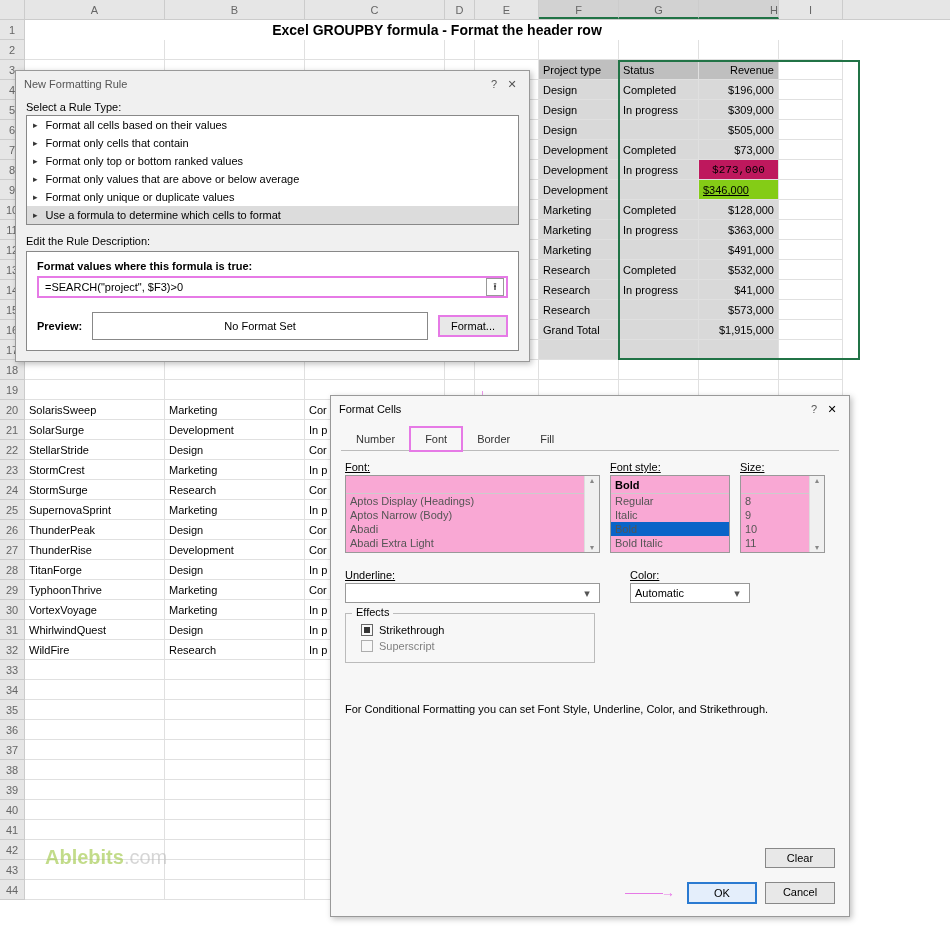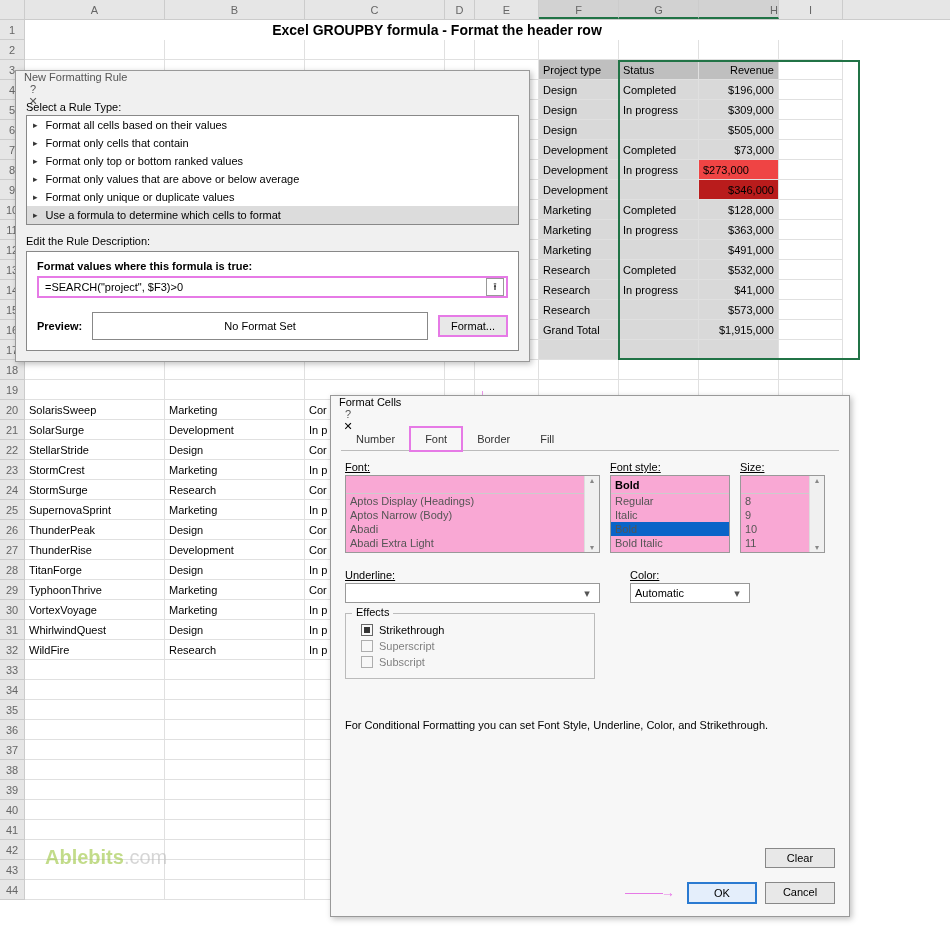--- a/index.html
+++ b/index.html
@@ -26,21 +26,21 @@
   .title-row .cell { border:none; }
   .title-text { font-weight:bold; font-size:14px; text-align:center; }
   .col-A{width:140px;} .col-B{width:140px;} .col-C{width:140px;} .col-D{width:30px;} .col-E{width:64px;}
   .col-F{width:80px;} .col-G{width:80px;} .col-H{width:80px; text-align:right;} .col-I{width:64px;}
   .col-F,.col-G{ }
   .ablebits { position:absolute; left:45px; top:846px; color:#9bc53d; font-size:20px; font-weight:bold; opacity:0.6;}
   .ablebits .com{ color:#bbb; font-weight:normal;}
 
   
   .dialog { position:absolute; background:#f0f0f0; border:1px solid #999; box-shadow:2px 2px 6px rgba(0,0,0,0.25); }
-  .dlg-title { display:flex; align-items:flex-start; height:26px; padding:0 8px; color:#555;flex-direction:column; }
+  .dlg-title { display:flex; align-items:center; height:26px; padding:0 8px; color:#555; }
   .dlg-title .t { flex:1; }
   .closer { width:18px; text-align:center; cursor:default; }
   .help { width:18px; text-align:center; color:#555;}
 
   
   #dlg-rule { left:15px; top:70px; width:515px; }
   .section-label{ padding:4px 10px 2px 10px; }
   .rule-list { margin:0 10px 6px 10px; border:1px solid #888; background:#fff; }
   .rule-item{ padding:3px 6px; display:flex; align-items:center; gap:4px;}
   .rule-item.selected{ background:#dcdcdc;}
@@ -189,33 +189,33 @@
       </div>
       <div class="row">
         <div class="row-hdr">8</div>
         <div class="cell col-A"></div>
         <div class="cell col-B"></div>
         <div class="cell col-C"></div>
         <div class="cell col-D"></div>
         <div class="cell col-E"></div>
         <div class="cell col-F" style="background: rgb(217, 217, 217);">Development</div>
         <div class="cell col-G" style="background: rgb(217, 217, 217);">In progress</div>
-        <div class="cell col-H" style="background: #ef4444; text-align: left;">$273,000</div>
+        <div class="cell col-H" style="background: #be185d; text-align: center; font-family: Liberation Mono, monospace;">$273,000</div>
         <div class="cell col-I"></div>
       </div>
       <div class="row">
         <div class="row-hdr">9</div>
         <div class="cell col-A"></div>
         <div class="cell col-B"></div>
         <div class="cell col-C"></div>
         <div class="cell col-D"></div>
         <div class="cell col-E"></div>
         <div class="cell col-F" style="background: rgb(217, 217, 217);">Development</div>
         <div class="cell col-G" style="background: rgb(217, 217, 217);"></div>
-        <div class="cell col-H" style="background: #b91c1c; text-align: right;">$346,000</div>
+        <div class="cell col-H" style="background: #84cc16; text-align: left; text-decoration: underline;">$346,000</div>
         <div class="cell col-I"></div>
       </div>
       <div class="row">
         <div class="row-hdr">10</div>
         <div class="cell col-A"></div>
         <div class="cell col-B"></div>
         <div class="cell col-C"></div>
         <div class="cell col-D"></div>
         <div class="cell col-E"></div>
         <div class="cell col-F" style="background: rgb(217, 217, 217);">Marketing</div>
@@ -744,24 +744,20 @@
   <div class="effects-box">
     <span class="legend">Effects</span>
     <div class="chk">
         <span class="chkbox filled"></span>
         <span>Strikethrough</span>
       </div>
     <div class="chk" style="opacity:0.5;">
         <span class="chkbox"></span>
         <span>Superscript</span>
       </div>
-    <div class="chk" style="opacity:0.5;">
-        <span class="chkbox"></span>
-        <span>Subscript</span>
-      </div>
   </div>
 
   <div class="note">For Conditional Formatting you can set Font Style, Underline, Color, and Strikethrough.</div>
   <div class="clear-row">
       <div class="btn">Clear</div>
     </div>
   <div class="pink-arrow-right">———→</div>
   <div class="dlg-buttons">
     <div class="btn primary">OK</div>
     <div class="btn">Cancel</div>

